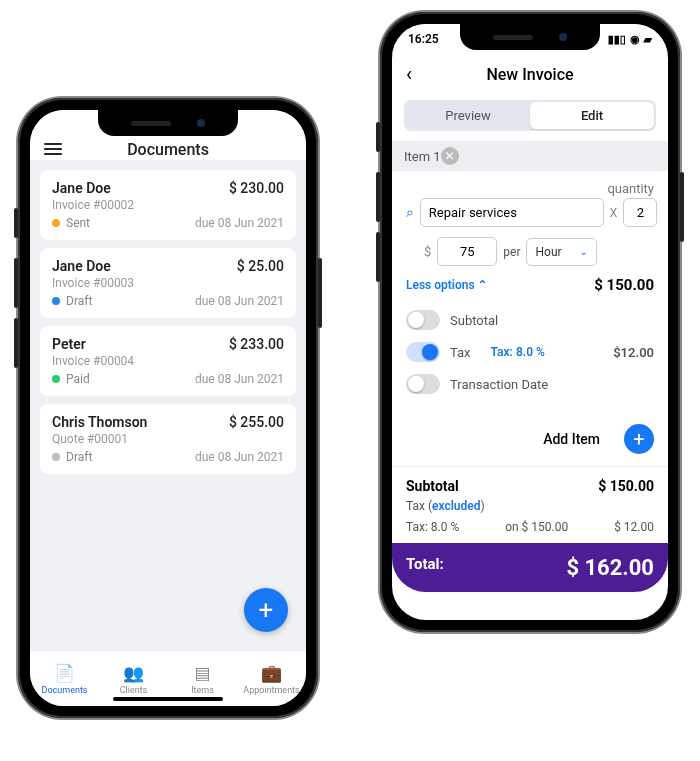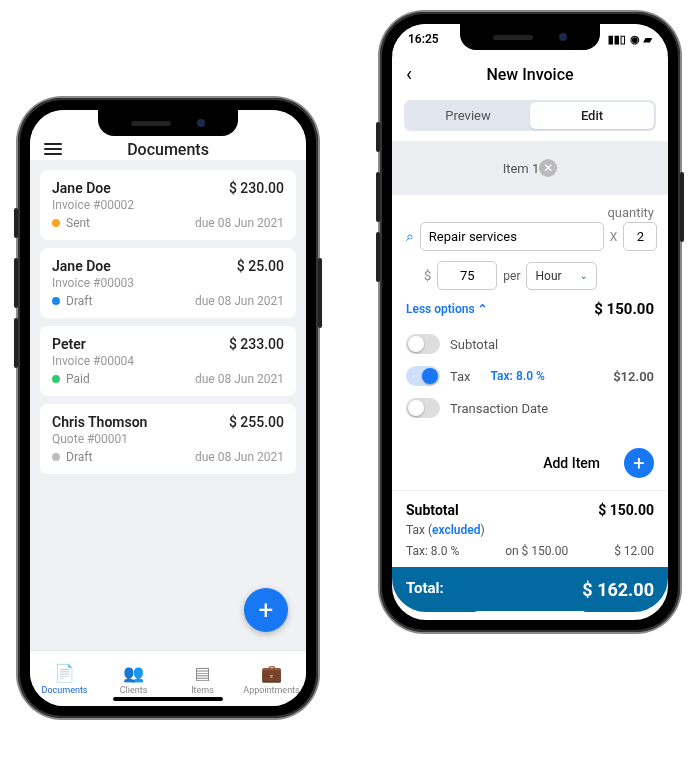--- a/index.html
+++ b/index.html
@@ -73,21 +73,21 @@
   
   .screen-r { background:#fff; }
   .header-r { height:40px; display:flex; align-items:center; padding:0 14px; }
   .back { font-size:20px; cursor:pointer; width:18px; }
   .header-r .title { flex:1; text-align:center; font-size:16px; font-weight:500; margin-left:-18px; }
 
   .seg { display:flex; margin:6px 12px 10px; background:#e2e6ef; border-radius:7px; padding:2px; }
   .seg-btn { flex:1; text-align:center; font-size:13px; padding:6px 0; border-radius:6px; cursor:pointer; color:#555; }
   .seg-btn.active { background:#fff; color:#222; font-weight:500; box-shadow:0 1px 2px rgba(0,0,0,.1); }
 
-  .item-hdr { background:#eceef2; padding:18px 12px; font-size:13px; color:#555; display:flex; justify-content:center; align-items:center; }
+  .item-hdr { background:#eceef2; padding:6px 12px; font-size:13px; color:#555; display:flex; justify-content:flex-start; align-items:center; }
   .close-x { width:18px; height:18px; border-radius:50%; background:#bbb; color:#fff; font-size:12px; display:flex; align-items:center; justify-content:center; cursor:pointer; }
 
   .item-body { padding:10px 14px 6px; }
   .qlabel { text-align:right; font-size:13px; color:#777; margin-bottom:2px; }
   .row { display:flex; align-items:center; gap:6px; margin-bottom:10px; }
   .search-ic { color:#1877f2; font-size:14px; width:14px; }
   .inp { border:1px solid #ccc; border-radius:5px; padding:6px 8px; font-size:13px; }
   .inp.desc { flex:1; }
   .mul { color:#888; font-size:12px; }
   .inp.qty { width:34px; text-align:center; }
@@ -115,22 +115,22 @@
 
   .summary { padding:8px 14px 6px; border-top:1px solid #eee; }
   .sum-row { display:flex; justify-content:space-between; font-size:14px; padding:3px 0; }
   .sum-row.bold .l { font-weight:700; }
   .sum-row.bold .r { font-weight:700; }
   .excl { font-size:12px; color:#555; margin:2px 0 4px; }
   .excl b { color:#1877f2; font-weight:600; }
   .sum-row.small { font-size:12px; color:#555; }
   .sum-row.small .mid { flex:1; text-align:center; }
 
-  .total-bar { background:#0369a1; color:#fff; padding:12px 14px; display:flex; justify-content:space-between; font-size:15px; font-weight:700; border-bottom-left-radius:34px; border-bottom-right-radius:34px; }
-  .total-bar .r { font-size:18px; }
+  .total-bar { background:#4c1d95; color:#fff; padding:12px 14px; display:flex; justify-content:space-between; font-size:15px; font-weight:700; border-bottom-left-radius:34px; border-bottom-right-radius:34px; }
+  .total-bar .r { font-size:22px; }
   .homebar-r { background:#fff; }
 </style>
 </head>
 <body>
 
 <div class="phone left">
   <div class="side-btn sb-l1"></div>
     <div class="side-btn sb-l2"></div>
     <div class="side-btn sb-l3"></div>
     <div class="side-btn sb-r"></div>

